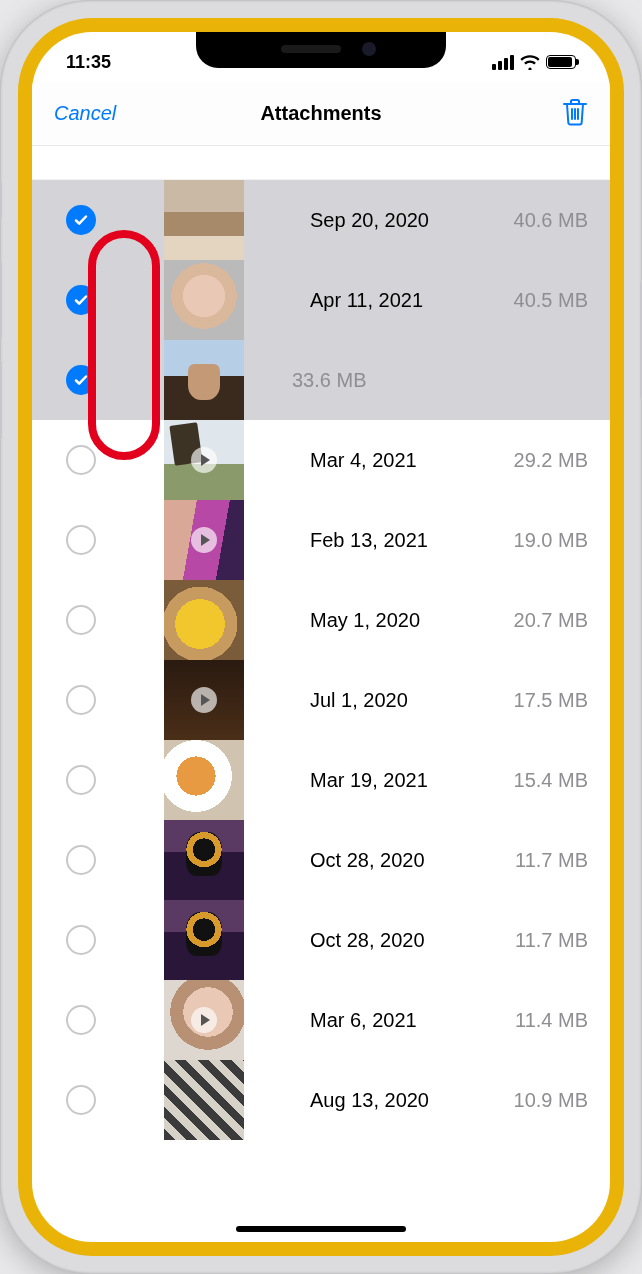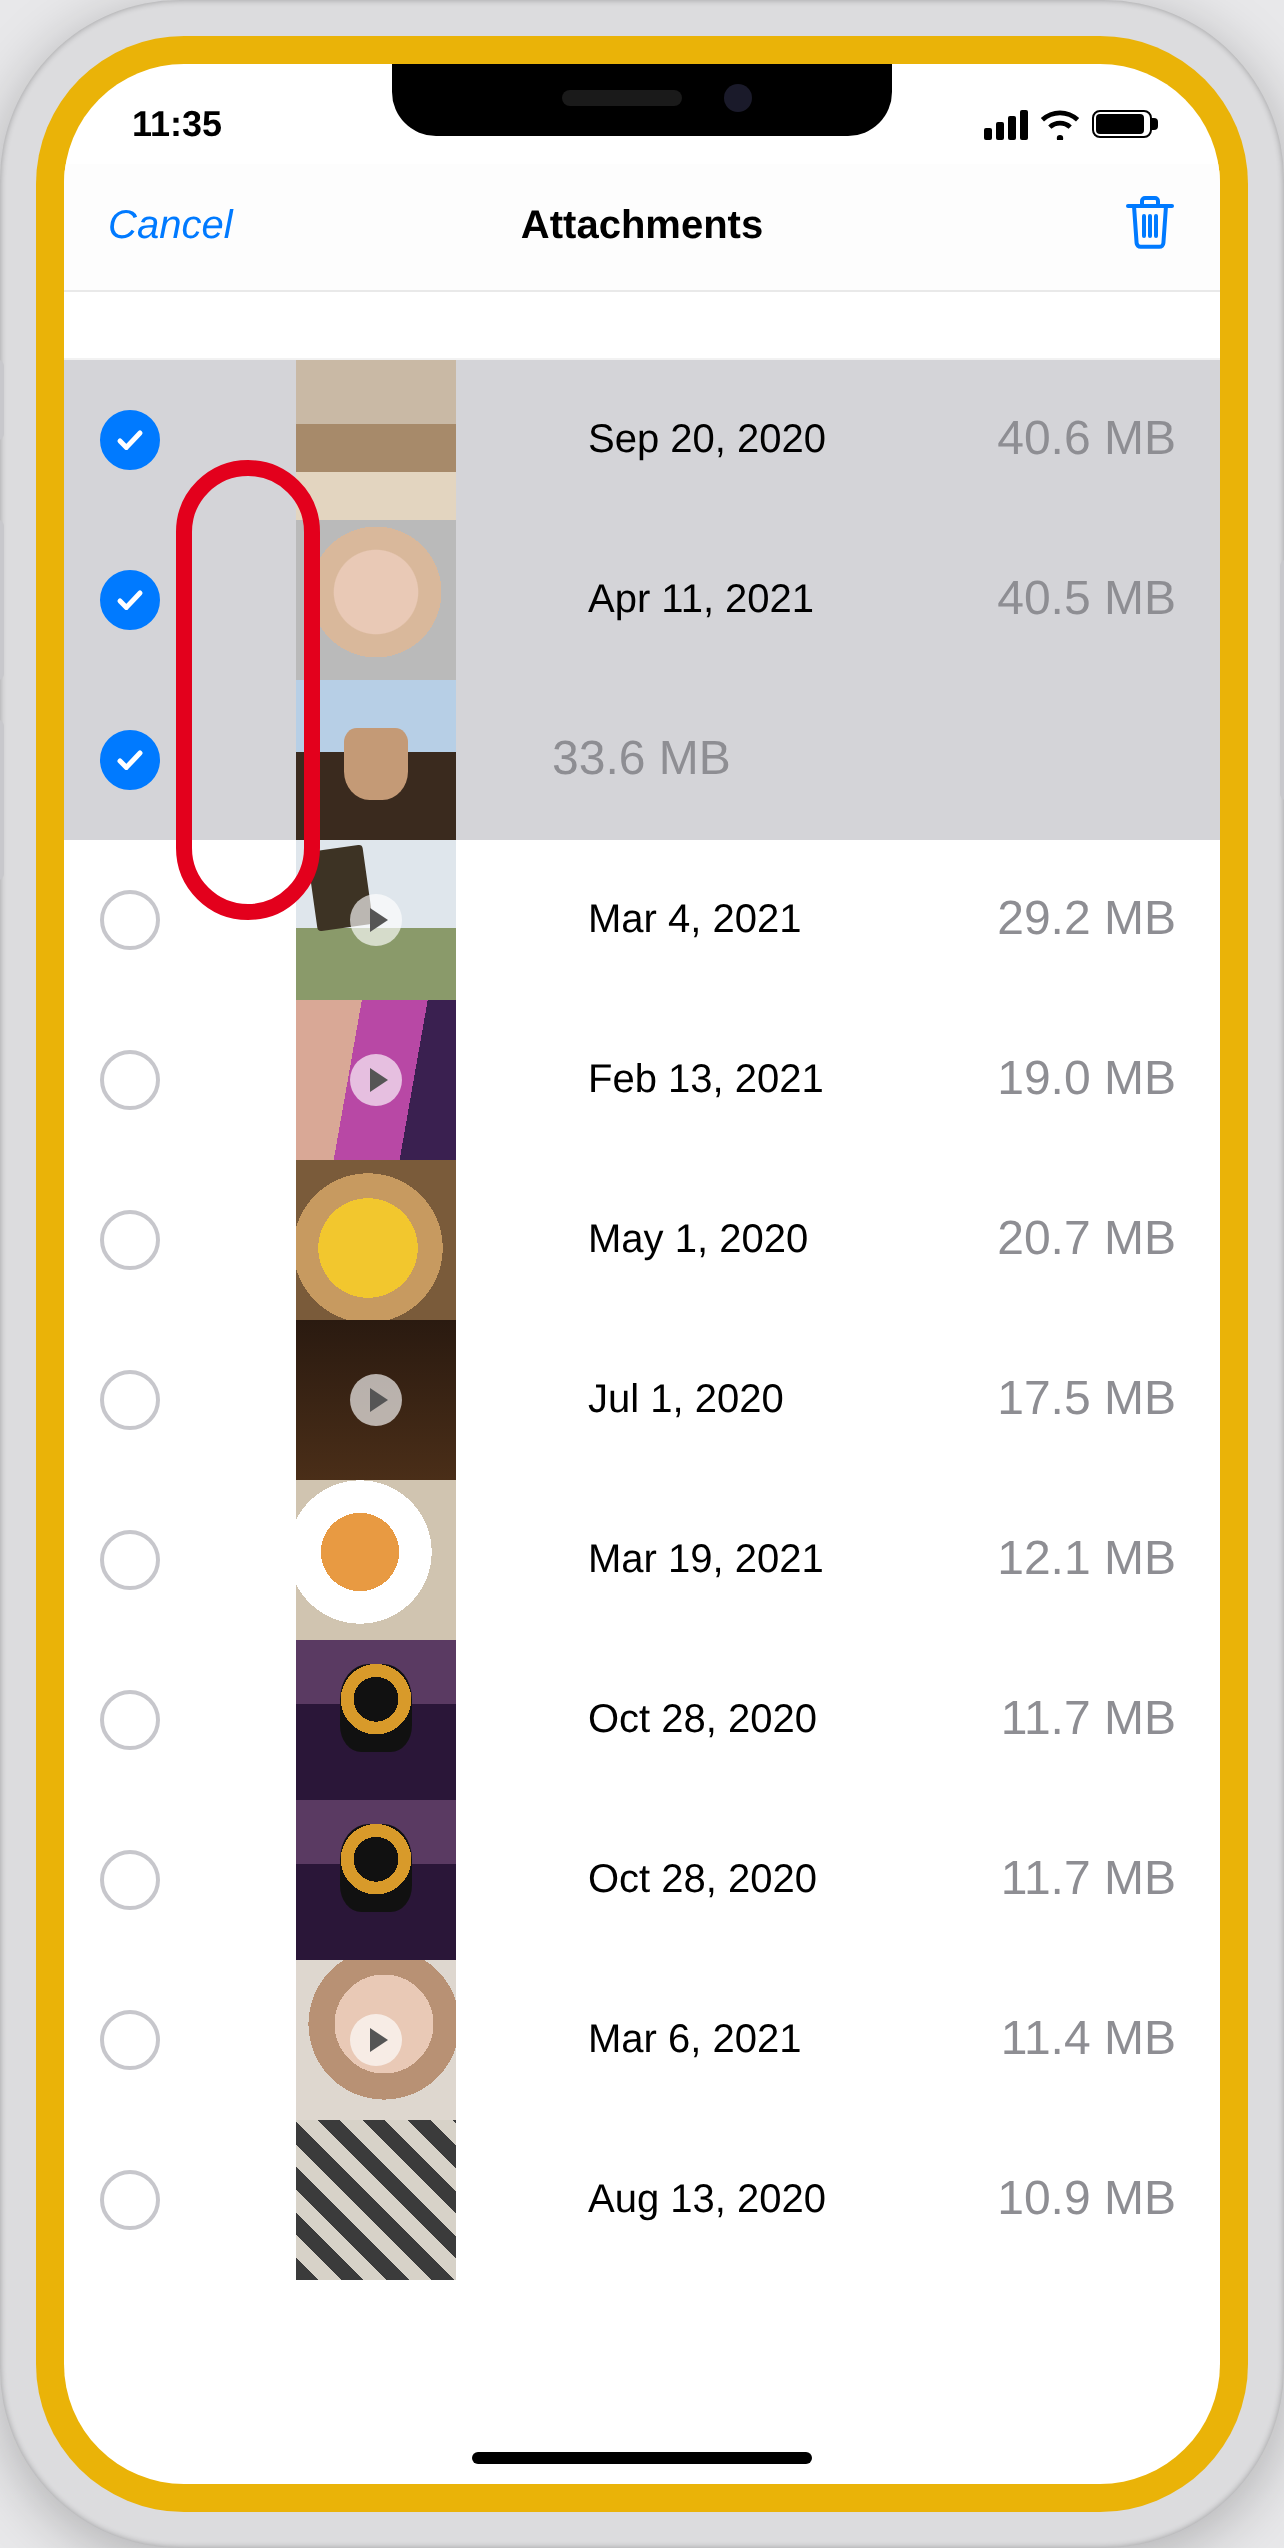--- a/index.html
+++ b/index.html
@@ -116,21 +116,21 @@
   .nav-title  { font-size:20px; font-weight:600; color:#000; position:absolute; left:50%; transform:translateX(-50%);}
   .nav-trash  { color:#007aff; }
 
   .spacer-bar { height:34px; background:#fff; border-bottom:1px solid rgba(0,0,0,.05);}
 
   .list { }
   .row {
     display:flex;
     align-items:center;
     height:80px;
-    padding-left:18px;
+    padding-left:34px;
     padding-right:22px;
     background:#fff;
     position:relative;
     gap:48px;
   }
   .row.selected { background:#d4d4d8; }
   .row + .row { }
   .check {
     width:30px;height:30px;border-radius:50%;
     border:2px solid #c7c7cc;
@@ -142,21 +142,21 @@
   .row.selected .check {
     background:#007aff;border-color:#007aff;color:#fff;
   }
   .thumb {
     width:80px;height:80px;flex:0 0 80px;
     background:#777;
     position:relative;
     overflow:hidden;
   }
   .row-date { flex:1; font-size:20px; color:#000; padding-left:18px;}
-  .row-size { font-size:24px; color:#8e8e93; }
+  .row-size { font-size:20px; color:#8e8e93; }
 
   .play-badge {
     position:absolute; left:50%; top:50%; transform:translate(-50%,-50%);
     width:26px;height:26px;border-radius:50%;
     background:rgba(255,255,255,.65);
     display:flex;align-items:center;justify-content:center;
   }
   .play-badge::after {
     content:"";
     border-left:9px solid #555;
@@ -313,21 +313,21 @@
             <div class="thumb t8">
               <div class="play-badge"></div>
             </div>
             <div class="row-date">Jul 1, 2020</div>
             <div class="row-size">17.5 MB</div>
           </div>
           <div class="row">
             <div class="check"></div>
             <div class="thumb t9"></div>
             <div class="row-date">Mar 19, 2021</div>
-            <div class="row-size">12.1 MB</div>
+            <div class="row-size">15.4 MB</div>
           </div>
           <div class="row">
             <div class="check"></div>
             <div class="thumb t10"></div>
             <div class="row-date">Oct 28, 2020</div>
             <div class="row-size">11.7 MB</div>
           </div>
           <div class="row">
             <div class="check"></div>
             <div class="thumb t11"></div>

